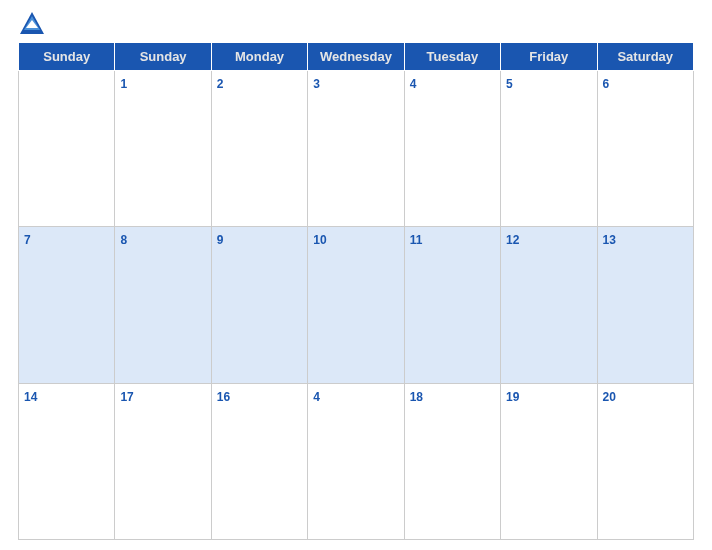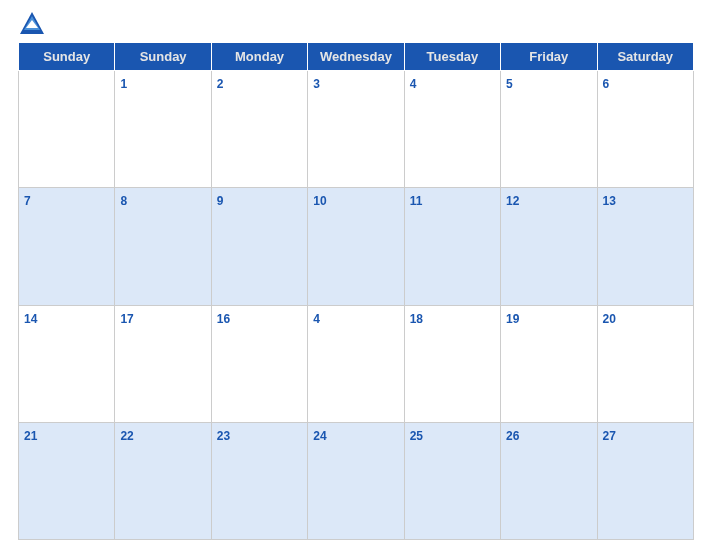--- a/index.html
+++ b/index.html
@@ -143,23 +143,14 @@
       </tr>
       <tr>
         <td class="white-bg"><span class="day-num">14</span></td>
         <td class="white-bg"><span class="day-num">17</span></td>
         <td class="white-bg"><span class="day-num">16</span></td>
         <td class="white-bg"><span class="day-num">4</span></td>
         <td class="white-bg"><span class="day-num">18</span></td>
         <td class="white-bg"><span class="day-num">19</span></td>
         <td class="white-bg"><span class="day-num">20</span></td>
       </tr>
-      <tr>
-        <td class="blue-bg"><span class="day-num">21</span></td>
-        <td class="blue-bg"><span class="day-num">22</span></td>
-        <td class="blue-bg"><span class="day-num">23</span></td>
-        <td class="blue-bg"><span class="day-num">24</span></td>
-        <td class="blue-bg"><span class="day-num">25</span></td>
-        <td class="blue-bg"><span class="day-num">26</span></td>
-        <td class="blue-bg"><span class="day-num">27</span></td>
-      </tr>
     </tbody>
 </table>
 
 </body></html>

